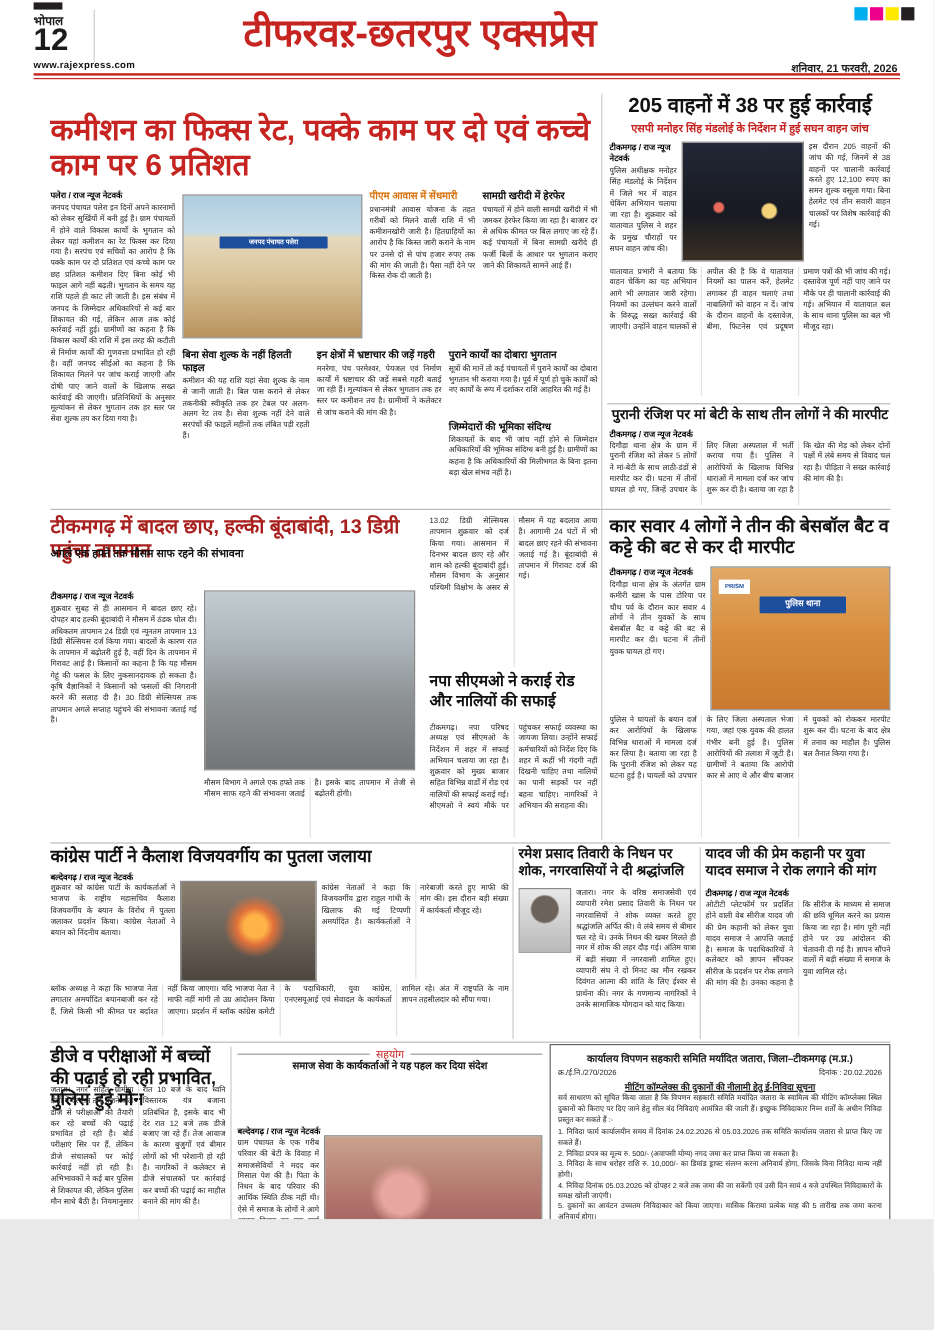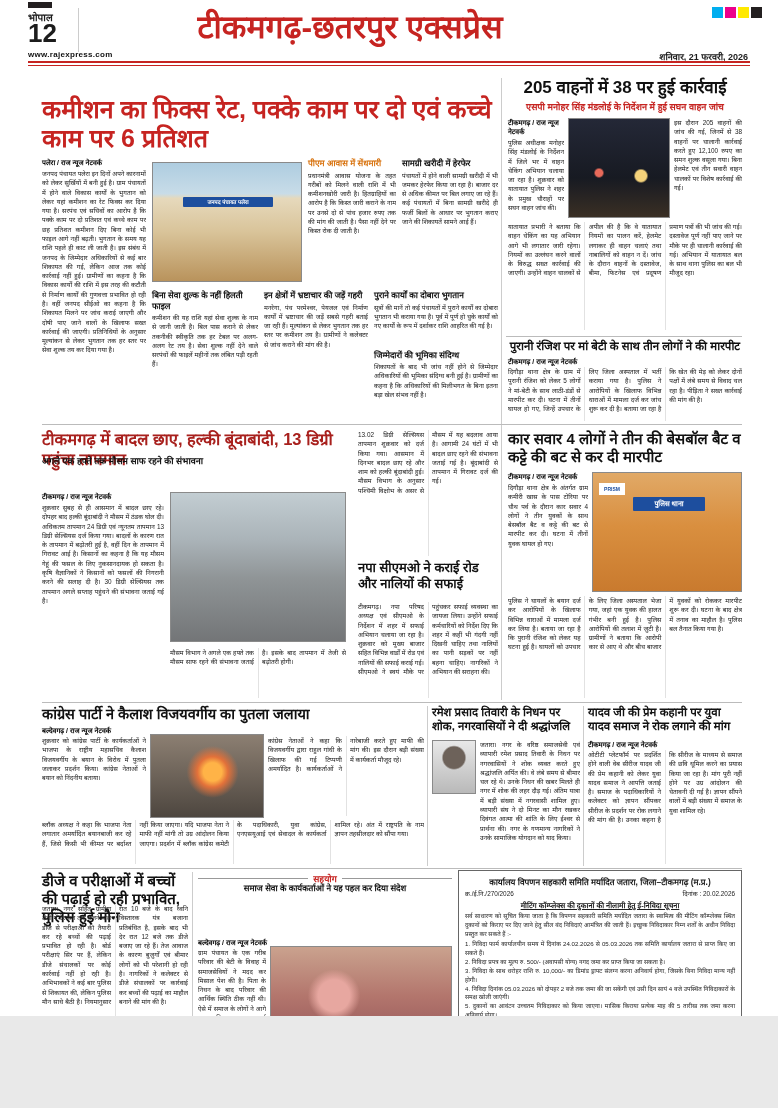--- a/index.html
+++ b/index.html
@@ -33,21 +33,21 @@
 <div class="page">
 
   <div class="abs" style="left:28px;top:2px;width:24px;height:6px;background:#231f20"></div>
   <div class="abs" style="left:712px;top:4px">
     <span class="sq" style="background:#00aeef"></span><span class="sq" style="background:#ec008c"></span><span class="sq" style="background:#ffe900"></span><span class="sq" style="background:#231f20"></span>
   </div>
 
   <div class="abs" style="left:28px;top:10px;font-size:10px;font-weight:bold">भोपाल</div>
   <div class="abs" style="left:28px;top:20px;font-size:26px;font-weight:bold;line-height:1">12</div>
   <div class="divider-v" style="left:78px;top:8px;height:44px"></div>
-  <div class="abs" style="left:120px;top:8px;width:460px;text-align:center;font-size:32px;font-weight:bold;color:#c62421;line-height:1.2">टीकमगढ़-छतरपुर एक्सप्रेस</div>
+  <div class="abs" style="left:120px;top:8px;width:460px;text-align:center;font-size:32px;font-weight:bold;color:#c62421;line-height:1.2">टीफरवऱ-छतरपुर एक्सप्रेस</div>
   <a class="abs" style="left:28px;top:50px;font-size:8px;font-weight:bold;color:#111;text-decoration:none;letter-spacing:.3px" href="#">www.rajexpress.com</a>
   <div class="abs" style="left:560px;top:50px;width:188px;text-align:right;font-size:9px;font-weight:bold">शनिवार, 21 फरवरी, 2026</div>
   <div class="abs" style="left:28px;top:61px;width:722px;border-top:2px solid #c62421"></div>
   <div class="abs" style="left:28px;top:65px;width:722px;border-top:1px solid #c62421"></div>
 
   <div class="abs h-main" style="left:42px;top:95px;width:456px">कमीशन का फिक्स रेट, पक्के काम पर दो एवं कच्चे काम पर 6 प्रतिशत</div>
 
   <div class="abs" style="left:42px;top:158px;width:104px;height:262px">
     <div class="byline">पलेरा / राज न्यूज नेटवर्क</div>
     <div class="bt" style="height:250px">जनपद पंचायत पलेरा इन दिनों अपने कारनामों को लेकर सुर्खियों में बनी हुई है। ग्राम पंचायतों में होने वाले विकास कार्यों के भुगतान को लेकर यहां कमीशन का रेट फिक्स कर दिया गया है। सरपंच एवं सचिवों का आरोप है कि पक्के काम पर दो प्रतिशत एवं कच्चे काम पर छह प्रतिशत कमीशन दिए बिना कोई भी फाइल आगे नहीं बढ़ती। भुगतान के समय यह राशि पहले ही काट ली जाती है। इस संबंध में जनपद के जिम्मेदार अधिकारियों से कई बार शिकायत की गई, लेकिन आज तक कोई कार्रवाई नहीं हुई। ग्रामीणों का कहना है कि विकास कार्यों की राशि में इस तरह की कटौती से निर्माण कार्यों की गुणवत्ता प्रभावित हो रही है। वहीं जनपद सीईओ का कहना है कि शिकायत मिलने पर जांच कराई जाएगी और दोषी पाए जाने वालों के खिलाफ सख्त कार्रवाई की जाएगी। प्रतिनिधियों के अनुसार मूल्यांकन से लेकर भुगतान तक हर स्तर पर सेवा शुल्क तय कर दिया गया है।</div>
@@ -145,21 +145,21 @@
   <div class="abs bt c2" style="left:588px;top:750px;width:154px;height:114px">ओटीटी प्लेटफॉर्म पर प्रदर्शित होने वाली वेब सीरीज यादव जी की प्रेम कहानी को लेकर युवा यादव समाज ने आपत्ति जताई है। समाज के पदाधिकारियों ने कलेक्टर को ज्ञापन सौंपकर सीरीज के प्रदर्शन पर रोक लगाने की मांग की है। उनका कहना है कि सीरीज के माध्यम से समाज की छवि धूमिल करने का प्रयास किया जा रहा है। मांग पूरी नहीं होने पर उग्र आंदोलन की चेतावनी दी गई है। ज्ञापन सौंपने वालों में बड़ी संख्या में समाज के युवा शामिल रहे।</div>
 
   <div class="divider-h" style="left:42px;top:868px;width:700px"></div>
 
   <div class="abs h-md" style="left:42px;top:872px;width:146px;font-size:15px">डीजे व परीक्षाओं में बच्चों की पढ़ाई हो रही प्रभावित, पुलिस हुई मौन</div>
   <div class="abs bt c2" style="left:42px;top:904px;width:146px;height:180px">जतारा। नगर सहित ग्रामीण क्षेत्रों में देर रात तक बजने वाले डीजे से परीक्षाओं की तैयारी कर रहे बच्चों की पढ़ाई प्रभावित हो रही है। बोर्ड परीक्षाएं सिर पर हैं, लेकिन डीजे संचालकों पर कोई कार्रवाई नहीं हो रही है। अभिभावकों ने कई बार पुलिस से शिकायत की, लेकिन पुलिस मौन साधे बैठी है। नियमानुसार रात 10 बजे के बाद ध्वनि विस्तारक यंत्र बजाना प्रतिबंधित है, इसके बाद भी देर रात 12 बजे तक डीजे बजाए जा रहे हैं। तेज आवाज के कारण बुजुर्गों एवं बीमार लोगों को भी परेशानी हो रही है। नागरिकों ने कलेक्टर से डीजे संचालकों पर कार्रवाई कर बच्चों की पढ़ाई का माहौल बनाने की मांग की है।</div>
 
   <div class="divider-v" style="left:192px;top:872px;height:214px"></div>
   <div class="abs" style="left:198px;top:872px;width:254px;display:flex;align-items:center;gap:5px">
     <div style="flex:1;height:1px;background:#999"></div>
-    <div style="font-size:9px;font-weight:bold;color:#c62421">सहयोग</div>
+    <div style="font-size:9px;font-weight:normal;color:#c62421">सहयोग</div>
     <div style="flex:1;height:1px;background:#999"></div>
   </div>
   <div class="abs h-md" style="left:198px;top:883px;width:254px;font-size:8.4px;text-align:center">समाज सेवा के कार्यकर्ताओं ने यह पहल कर दिया संदेश</div>
   <div class="abs byline" style="left:198px;top:938px">बल्देवगढ़ / राज न्यूज नेटवर्क</div>
   <div class="abs bt" style="left:198px;top:948px;width:68px;height:136px">ग्राम पंचायत के एक गरीब परिवार की बेटी के विवाह में समाजसेवियों ने मदद कर मिसाल पेश की है। पिता के निधन के बाद परिवार की आर्थिक स्थिति ठीक नहीं थी। ऐसे में समाज के लोगों ने आगे आकर विवाह का पूरा खर्च उठाया।</div>
   <div class="photo" style="left:270px;top:946px;width:182px;height:110px;background:radial-gradient(circle at 35% 45%,#e7a7a0 0 12%,transparent 20%),linear-gradient(180deg,#caa28e 0%,#b3766d 45%,#8e4f55 100%)"></div>
   <div class="abs bt c2" style="left:270px;top:1060px;width:182px;height:24px">कार्यकर्ताओं ने गृहस्थी का सामान, कपड़े एवं आभूषण भेंट किए। इस पहल की क्षेत्र भर में सराहना हो रही है।</div>
 
   <div class="notice" style="left:458px;top:870px;width:284px;height:215px">
     <div style="text-align:center;font-size:8.4px;font-weight:bold">कार्यालय विपणन सहकारी समिति मर्यादित जतारा, जिला–टीकमगढ़ (म.प्र.)</div>

